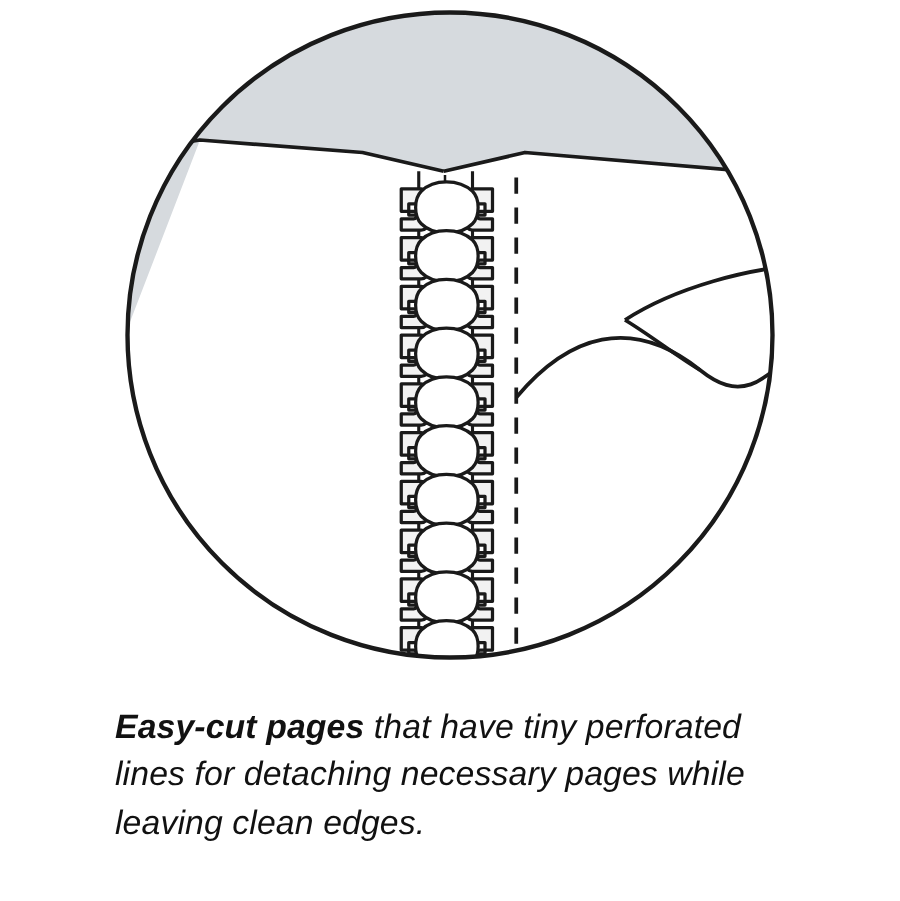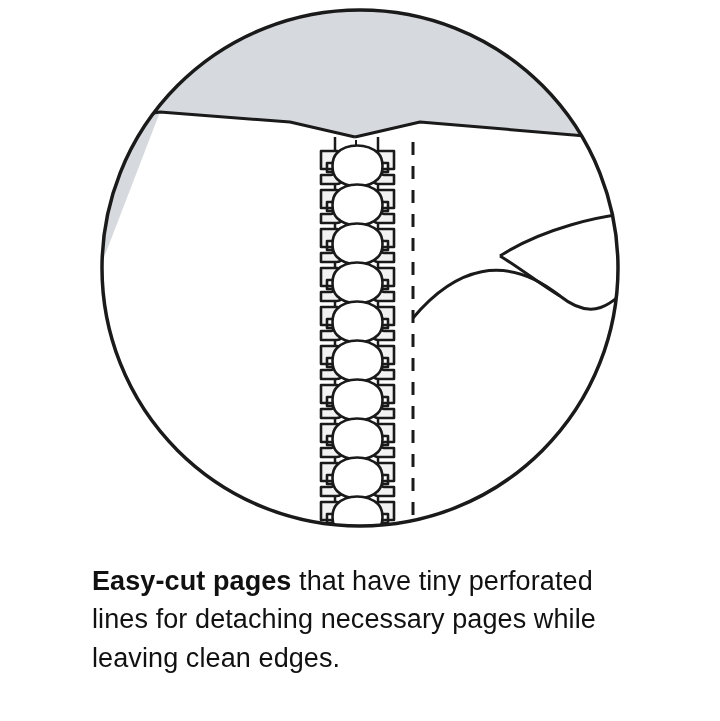--- a/index.html
+++ b/index.html
@@ -12,20 +12,21 @@
     height: 721px;
     font-family: "Liberation Sans", sans-serif;
     color: #1a1a1a;
     overflow: hidden;
   }
   .page {
     position: relative;
     width: 578px;
     height: 721px;
     background: #ffffff;
+    font-style: italic;
   }
   .illustration {
     position: absolute;
     left: 0;
     top: 0;
     width: 720px;
     height: 545px;
   }
   .illustration svg {
     display: block;

